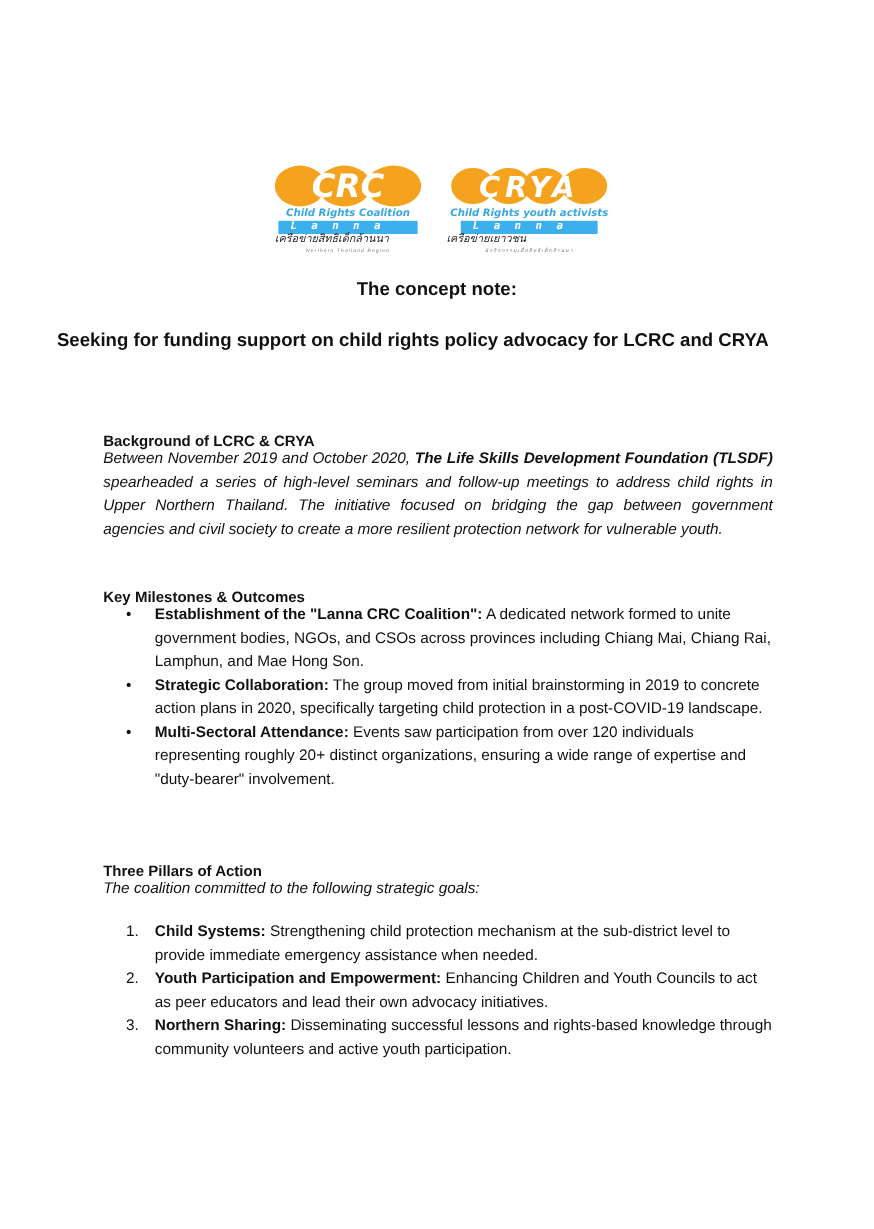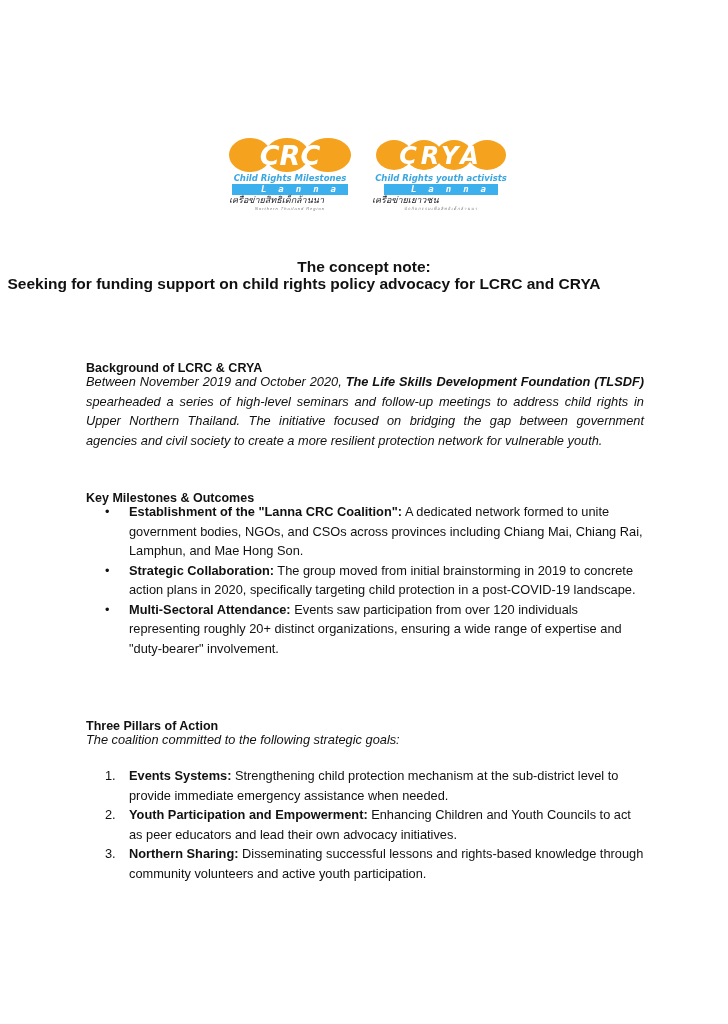--- a/index.html
+++ b/index.html
@@ -13,33 +13,33 @@
   .logo-crc { left: 229px; width: 122px; }
   .logo-crya { left: 356px; width: 138px; margin-left: 16px; }
   .blob-row { position: relative; height: 34px; }
   .blob { position: absolute; background: #f5a21e; border-radius: 50%; }
   .logo-letters { position: absolute; left: 0; right: 0; top: 2px; text-align: center;
       color: #fff; font-weight: bold; font-family: "DejaVu Sans", sans-serif; letter-spacing: 1px; }
   .logo-crc .logo-letters { font-size: 27px; letter-spacing: 0px; }
   .logo-crya .logo-letters { font-size: 24px; letter-spacing: 4px; top: 4px; }
   .logo-sub { color: #3aa6e0; font-weight: bold; font-size: 8.5px; text-align: center;
       font-family: "DejaVu Sans", sans-serif; white-space: nowrap; margin-top: 1px; }
-  .logo-band { background: #3bb0ec; color: #fff; font-weight: bold; text-align: right;
+  .logo-band { background: #3bb0ec; color: #fff; font-weight: bold; text-align: left;
       font-size: 9px; letter-spacing: 12px; height: 11px; line-height: 11px;
       font-family: "DejaVu Sans Mono", monospace; margin: 1px 3px 0 3px; padding-left: 10px; }
   .logo-crya .logo-band { margin: 1px 12px 0 12px; }
   .logo-thai { text-align: left; font-size: 9px; color: #222; line-height: 11px; white-space: nowrap;
       font-family: "DejaVu Sans", sans-serif; }
   .logo-tiny { text-align: center; font-size: 4px; color: #777; line-height: 5px; letter-spacing: 1px; white-space: nowrap; }
 
   
-  .title1 { position: absolute; top: 258px; left: 0; width: 728px; text-align: center;
+  .title1 { position: absolute; top: 233px; left: 0; width: 728px; text-align: center;
       font-size: 15.5px; font-weight: bold; }
   .title2 { position: absolute; top: 275px; left: 0; width: 608px; text-align: center;
-      font-size: 15.5px; font-weight: bold; }
+      font-size: 15.5px; font-weight: bold; padding-left: 40px; }
 
   .h { position: absolute; left: 86px; font-size: 12.5px; font-weight: bold; margin-top: 24px; }
   .para { position: absolute; left: 86px; width: 558px; font-size: 12.8px; line-height: 19.5px;
       text-align: justify; font-style: italic; }
   .para b { font-weight: bold; }
 
   ul.bul { position: absolute; left: 86px; width: 560px; margin: 0; padding: 0; list-style: none;
       font-size: 12.8px; line-height: 19.5px; }
   ul.bul li { position: relative; padding-left: 43px; }
   ul.bul li .dot { position: absolute; left: 19px; top: 0; }
@@ -54,21 +54,21 @@
 <div class="page">
 
   <div class="logos">
     <div class="logo logo-crc">
       <div class="blob-row">
         <div class="blob" style="left:0;top:0;width:42px;height:34px;"></div>
         <div class="blob" style="left:36px;top:0;width:44px;height:34px;"></div>
         <div class="blob" style="left:76px;top:0;width:46px;height:34px;"></div>
         <div class="logo-letters">CRC</div>
       </div>
-      <div class="logo-sub">Child Rights Milestones</div>
+      <div class="logo-sub">Child Rights Coalition</div>
       <div class="logo-band">Lanna</div>
       <div class="logo-thai">เครือข่ายสิทธิเด็กล้านนา</div>
       <div class="logo-tiny">Northern Thailand Region</div>
     </div>
 
     <div class="logo logo-crya">
       <div class="blob-row">
         <div class="blob" style="left:4px;top:2px;width:36px;height:30px;"></div>
         <div class="blob" style="left:34px;top:2px;width:36px;height:30px;"></div>
         <div class="blob" style="left:64px;top:2px;width:36px;height:30px;"></div>
@@ -91,18 +91,18 @@
   <div class="h" style="top:467px;">Key Milestones &amp; Outcomes</div>
   <ul class="bul" style="top:502px;">
     <li><span class="dot">•</span><b>Establishment of the "Lanna CRC Coalition":</b><span> A dedicated network formed to unite government bodies, NGOs, and CSOs across provinces including Chiang Mai, Chiang Rai, Lamphun, and Mae Hong Son.</span></li>
     <li><span class="dot">•</span><b>Strategic Collaboration:</b><span> The group moved from initial brainstorming in 2019 to concrete action plans in 2020, specifically targeting child protection in a post-COVID-19 landscape.</span></li>
     <li><span class="dot">•</span><b>Multi-Sectoral Attendance:</b><span> Events saw participation from over 120 individuals representing roughly 20+ distinct organizations, ensuring a wide range of expertise and "duty-bearer" involvement.</span></li>
   </ul>
 
   <div class="h" style="top:695px;">Three Pillars of Action</div>
   <div class="para" style="top:730px;">The coalition committed to the following strategic goals:</div>
   <ol class="num" style="top:766px;">
-    <li><span class="n">1.</span><b>Events Systems:</b><span> Strengthening child protection mechanism at the sub-district level to provide immediate emergency assistance when needed.</span></li>
+    <li><span class="n">1.</span><b>Child Systems:</b><span> Strengthening child protection mechanism at the sub-district level to provide immediate emergency assistance when needed.</span></li>
     <li><span class="n">2.</span><b>Youth Participation and Empowerment:</b><span> Enhancing Children and Youth Councils to act as peer educators and lead their own advocacy initiatives.</span></li>
     <li><span class="n">3.</span><b>Northern Sharing:</b><span> Disseminating successful lessons and rights-based knowledge through community volunteers and active youth participation.</span></li>
   </ol>
 
 </div>
 
 </body></html>

